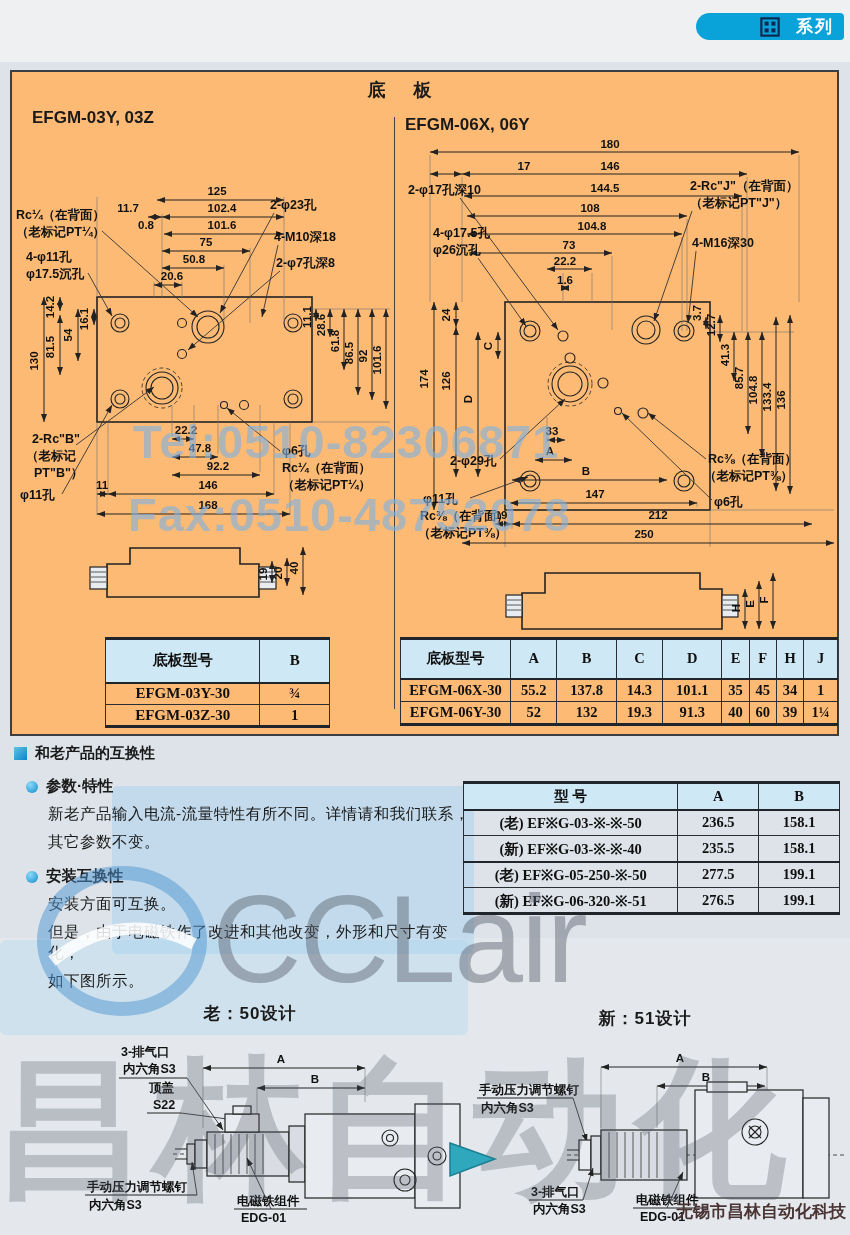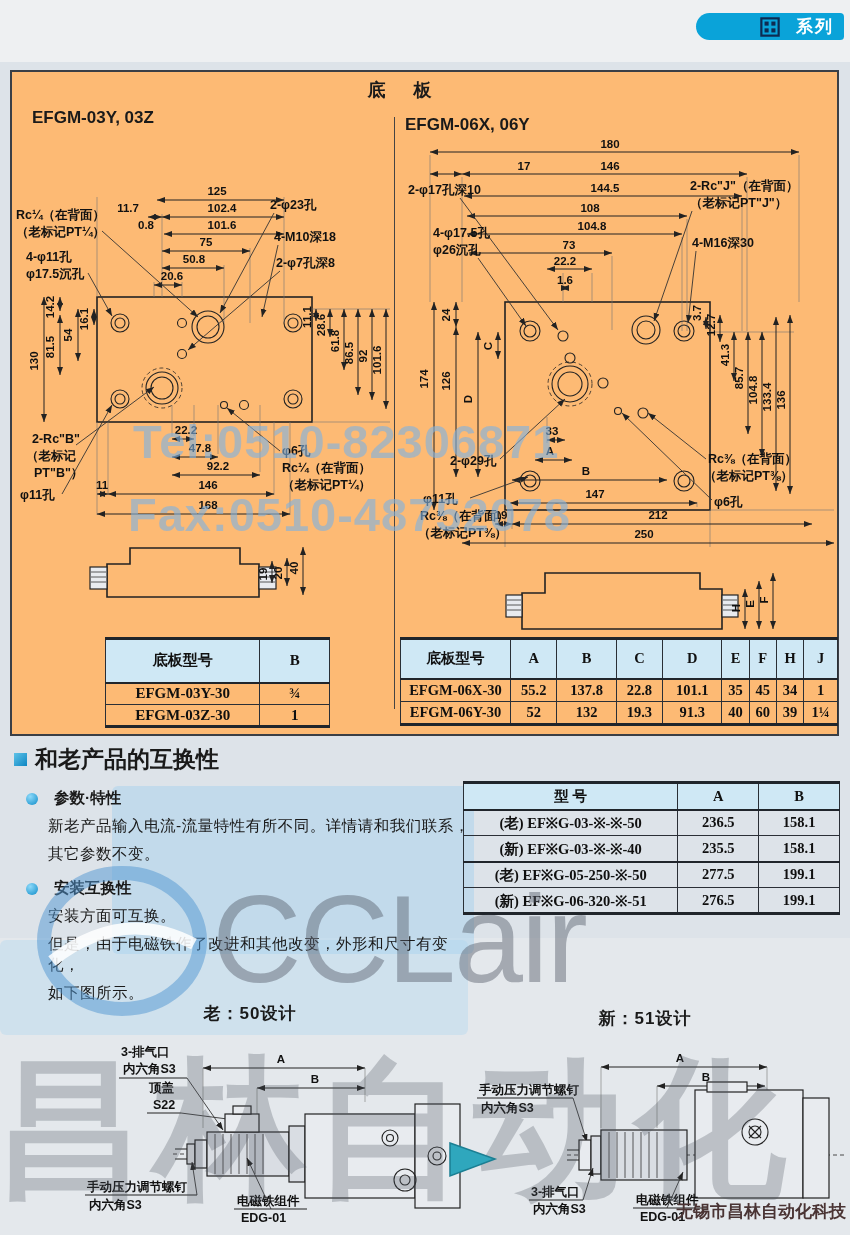--- a/index.html
+++ b/index.html
@@ -40,23 +40,23 @@
 
   table.tbl{position:absolute;border-collapse:collapse;font-family:"Liberation Serif",serif;
         color:#101010;z-index:3;background:transparent;}
   .tbl th,.tbl td{border:1px solid #2a2f36;text-align:center;font-weight:bold;padding:0;}
   .tbl th{background:#cfe8f5;}
   .tbl{border-top:3px solid #20252b;border-bottom:3px solid #20252b;}
   .tbl thead th{border-bottom:2.5px solid #20252b;margin-top:47px;}
   .sep-row td{border-top:2.5px solid #20252b;}
 
   .compat{position:absolute;left:14px;top:744px;width:460px;z-index:3;}
-  .sec-head{display:flex;align-items:center;gap:8px;font-weight:bold;font-size:23px;}
+  .sec-head{display:flex;align-items:center;gap:8px;font-weight:bold;font-size:15px;}
   .sq{width:13px;height:13px;background:linear-gradient(135deg,#5fc3e8,#0d86c3);}
-  .bullet-line{display:flex;align-items:center;gap:16px;font-weight:bold;font-size:15.5px;margin-top:13px;margin-left:12px;}
+  .bullet-line{display:flex;align-items:center;gap:8px;font-weight:bold;font-size:15.5px;margin-top:13px;margin-left:12px;}
   .dot{width:12px;height:12px;border-radius:50%;background:radial-gradient(circle at 35% 30%,#8edafa,#0d8cc9);}
   .body-line{font-size:15.5px;margin-left:34px;margin-top:7px;letter-spacing:.5px;}
 
   .design-heading{position:absolute;font-weight:bold;font-size:17px;z-index:3;letter-spacing:1px;}
 
   .wm-tel{position:absolute;left:133px;top:414px;font-size:47px;font-weight:bold;
         color:rgba(128,178,224,.62);letter-spacing:1px;z-index:4;pointer-events:none;white-space:nowrap;}
   .wm-fax{position:absolute;left:128px;top:487px;font-size:47px;font-weight:bold;
         color:rgba(128,178,224,.62);letter-spacing:1px;z-index:4;pointer-events:none;white-space:nowrap;}
   .wm-cclair{position:absolute;left:212px;top:868px;font-size:124px;font-weight:normal;
@@ -391,21 +391,21 @@
       <th>F</th>
       <th>H</th>
       <th>J</th>
     </tr>
       </thead>
     <tbody>
       <tr style="height:23px;">
         <td>EFGM-06X-30</td>
         <td>55.2</td>
         <td>137.8</td>
-        <td>22.8</td>
+        <td>14.3</td>
         <td>101.1</td>
         <td>35</td>
         <td>45</td>
         <td>34</td>
         <td>1</td>
       </tr>
       <tr style="height:23px;">
         <td>EFGM-06Y-30</td>
         <td>52</td>
         <td>132</td>

